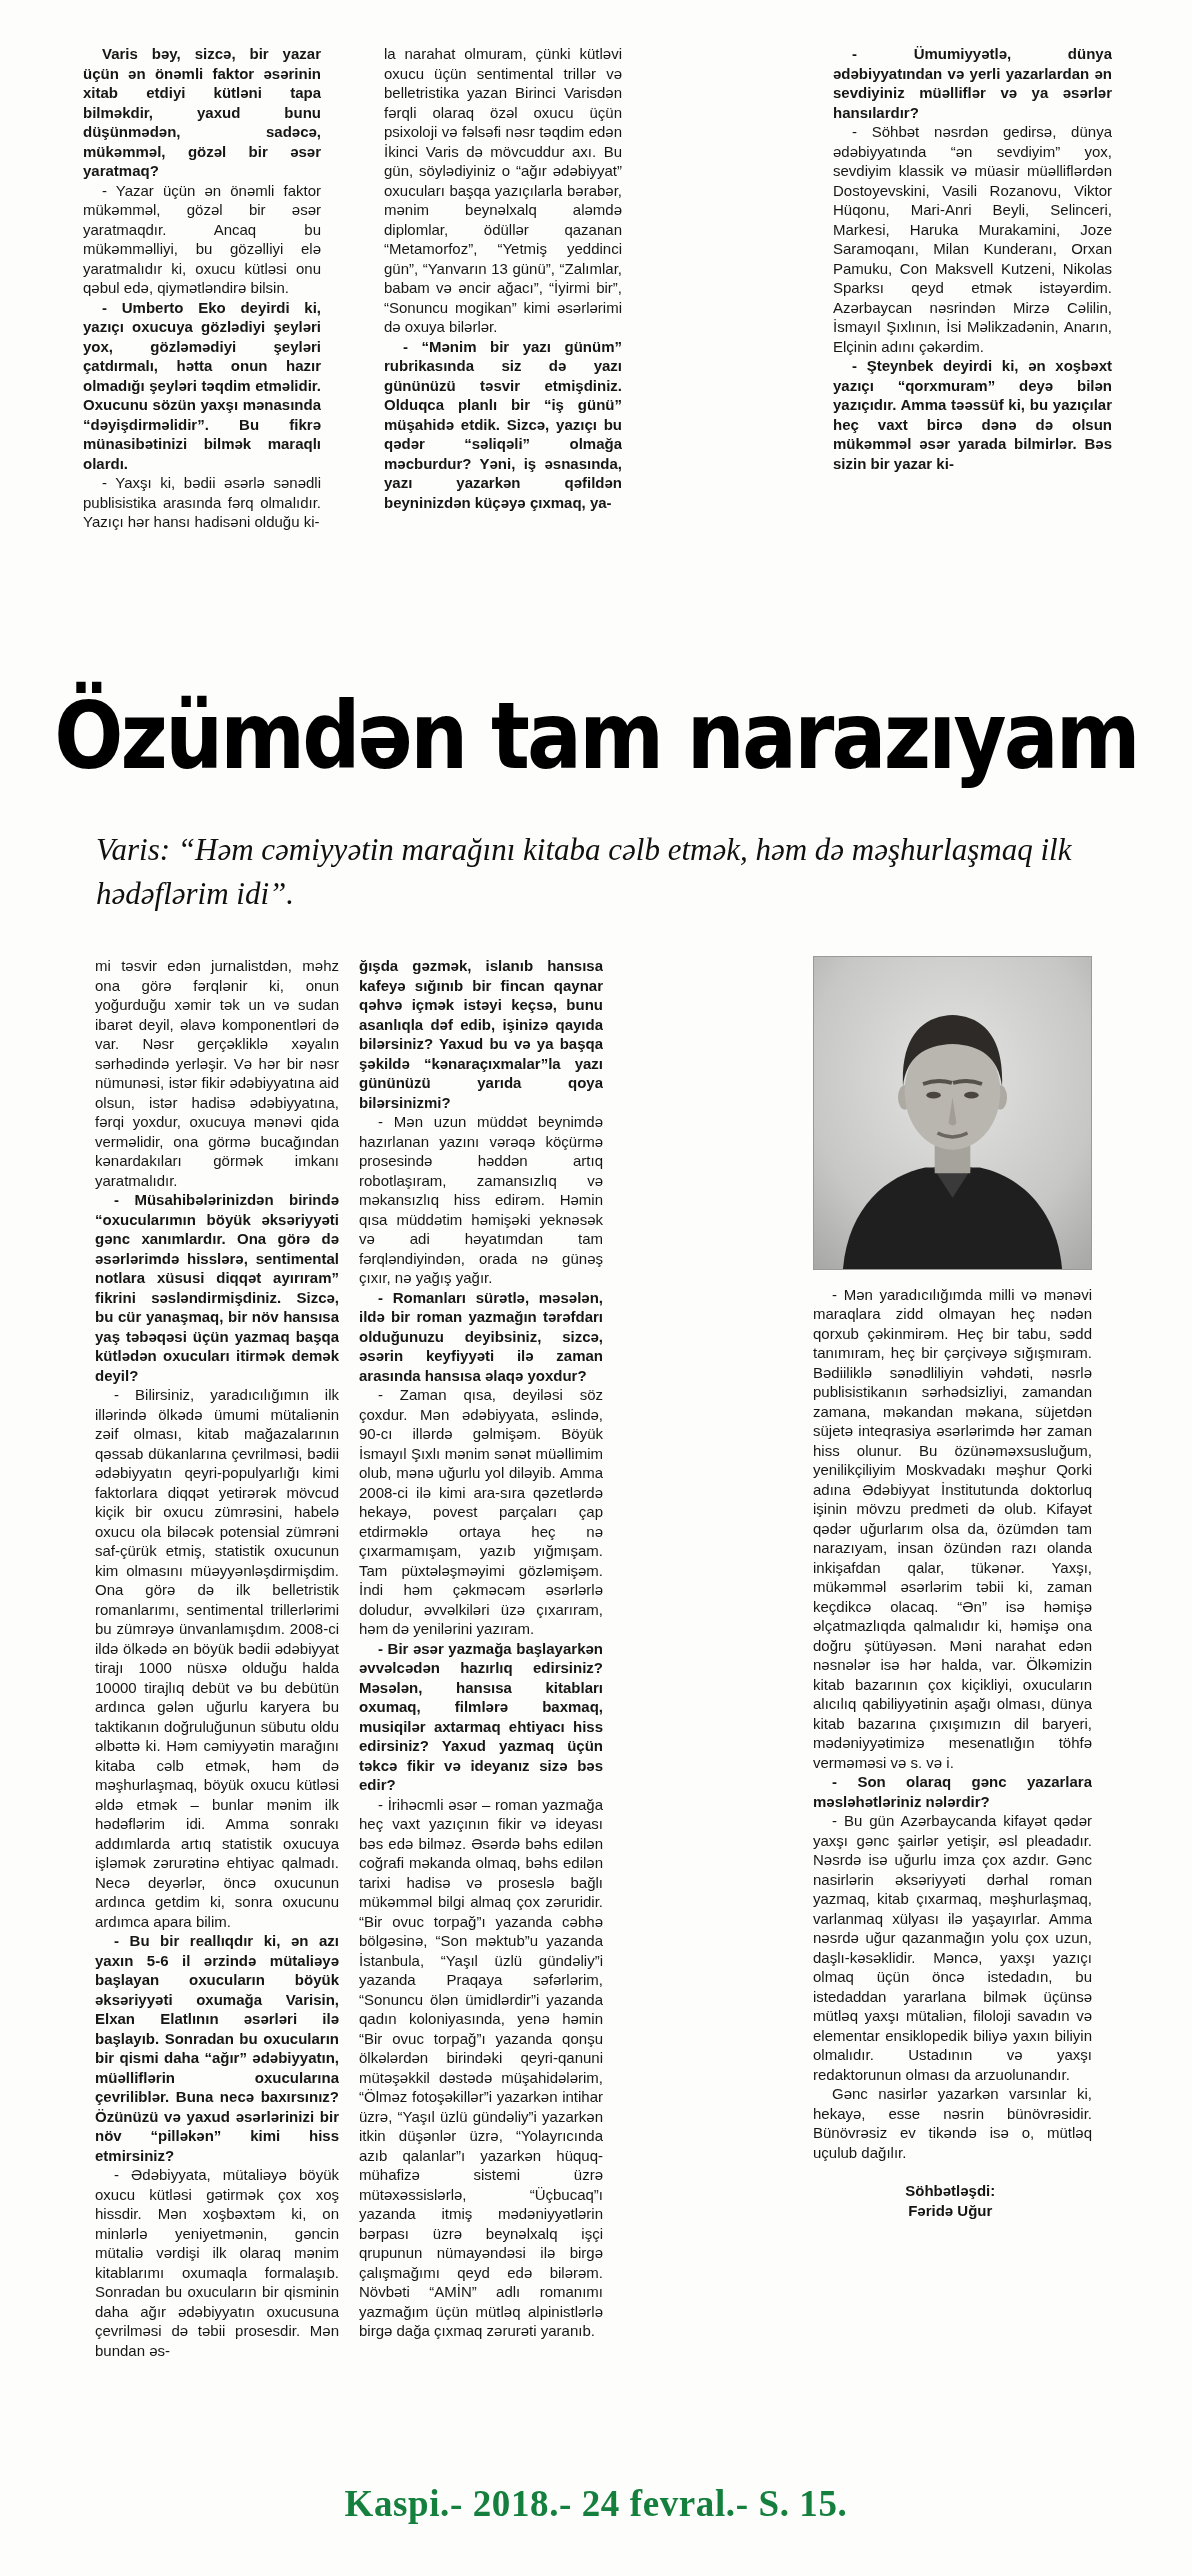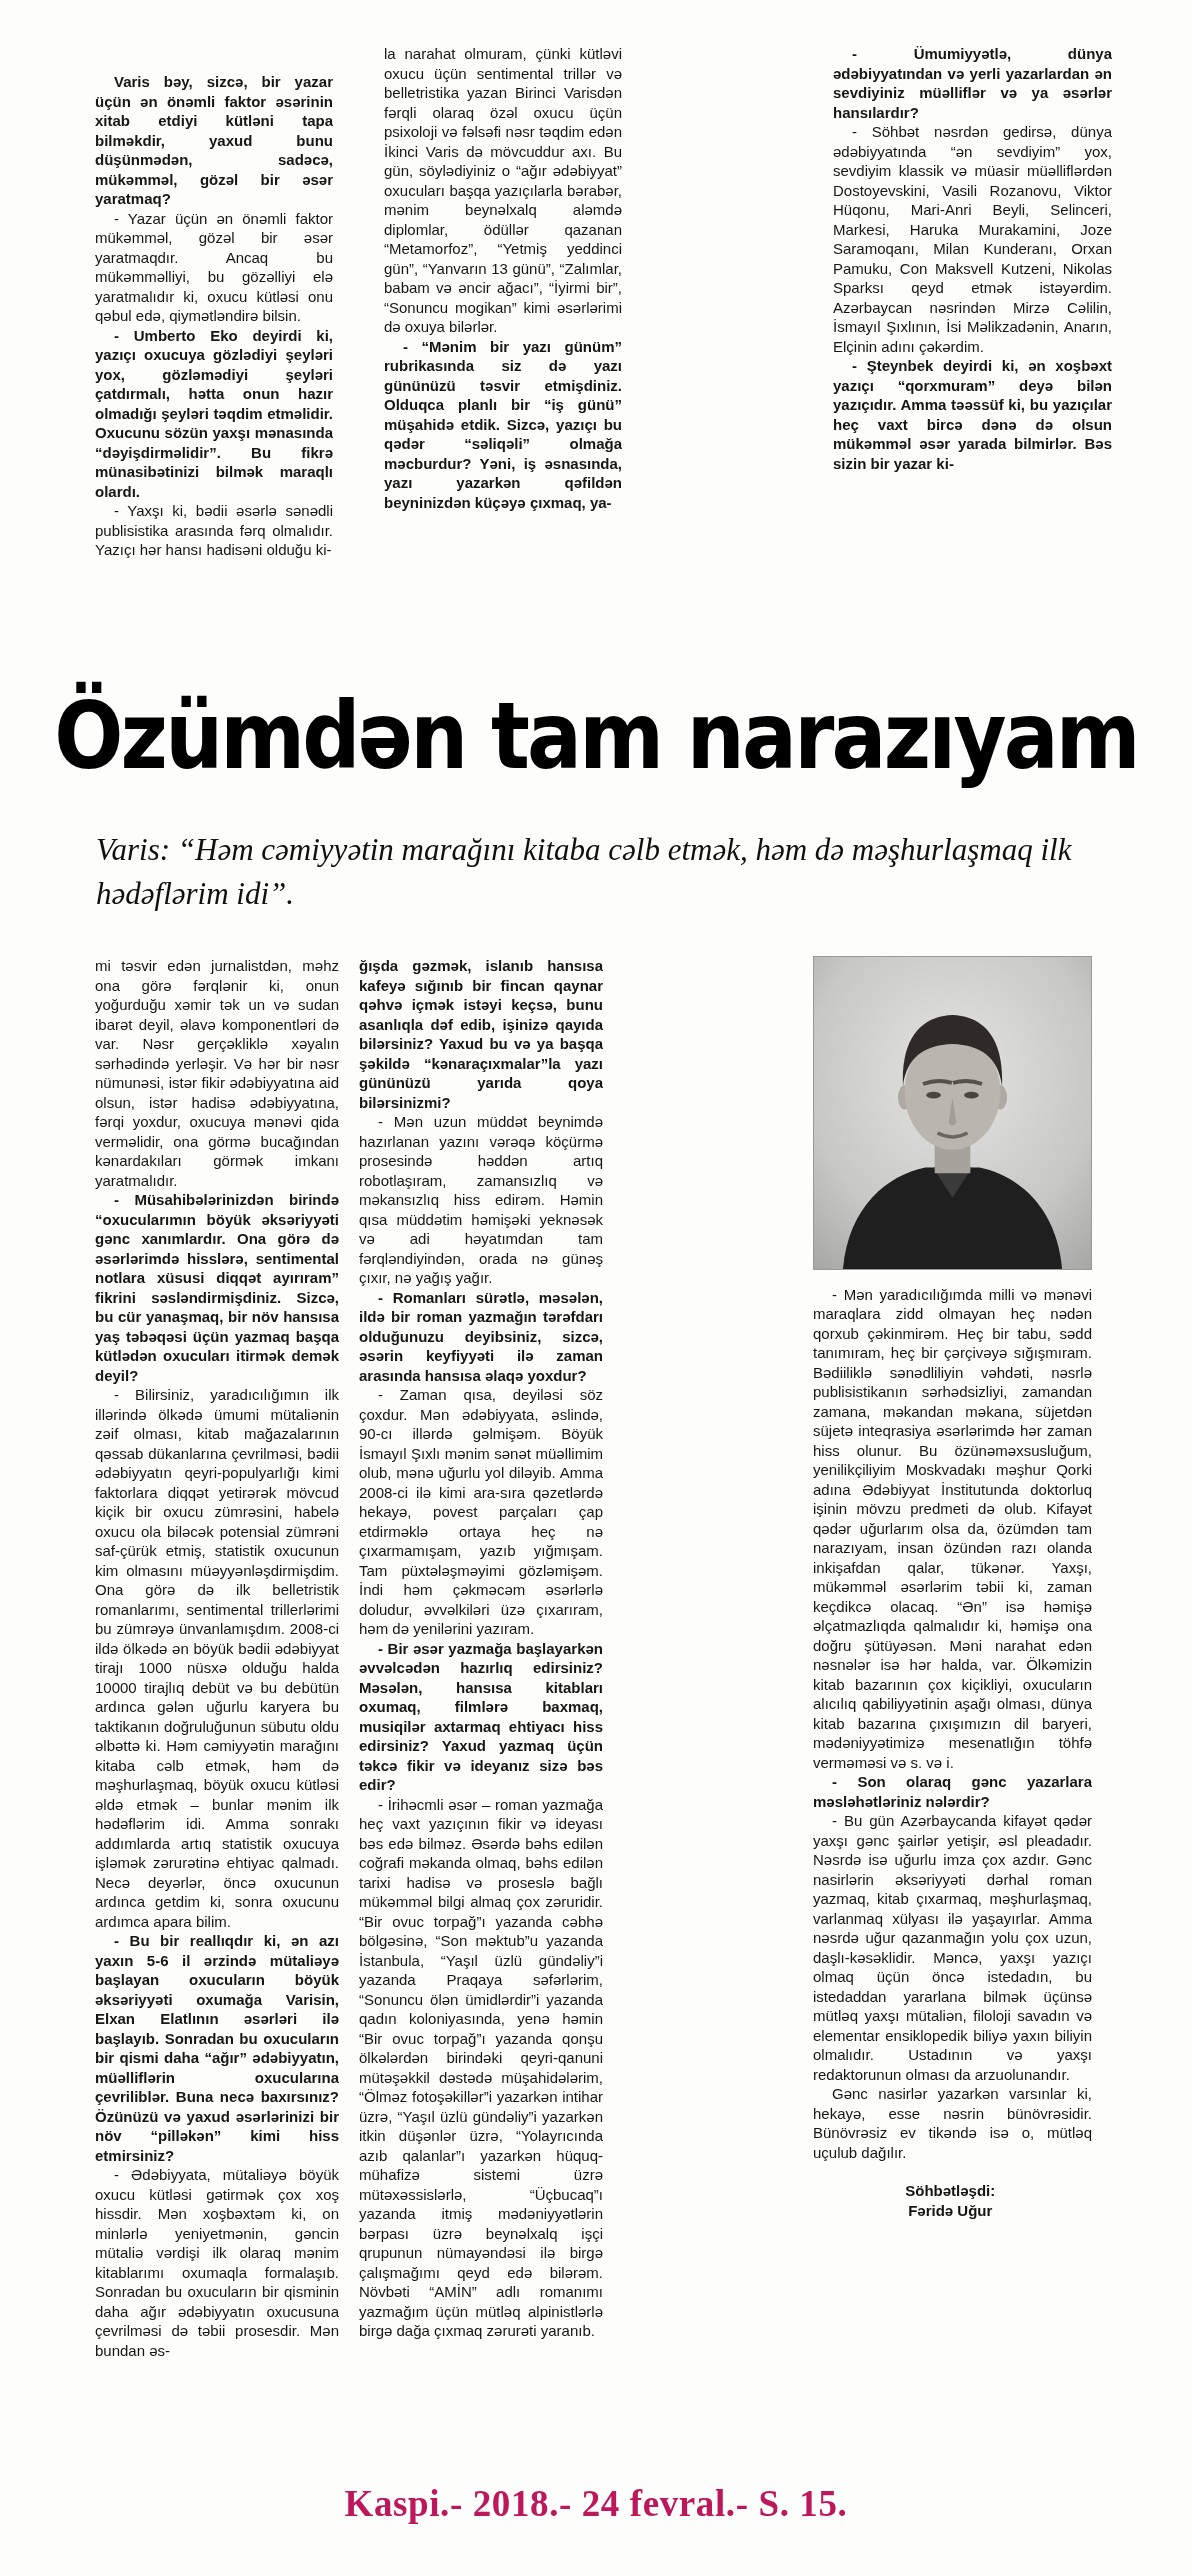--- a/index.html
+++ b/index.html
@@ -20,21 +20,21 @@
     font-size:15px;
     line-height:1.3;
     overflow:hidden;
     color:#161616;
   }
   .col p { text-indent:19px; margin:0; }
   .col p.q { font-weight:bold; }
   .col p.cont { text-indent:0; }
   .top-col  { top:44px;  height:632px; }
   .body-col { top:956px; height:1479px; }
-  #t1 { left:95px;  width:238px;margin-top:28px; }
+  #t1 { left:83px;  width:238px; }
   #t2 { left:344px;  width:238px;margin-left:40px; }
   #t3 { left:833px; width:279px; }
   #b1 { left:95px;  width:244px; }
   #b2 { left:359px;  width:244px; }
   #b3 { left:813px; width:279px; }
   
   .headline {
     position:absolute;
     top:682px; left:28px; width:1136px;
     text-align:center;
@@ -77,21 +77,21 @@
   }
   
   .citation {
     position:absolute;
     top:2482px; left:0; width:100%;
     text-align:center;
     font-family:"Liberation Serif", serif;
     font-weight:bold;
     font-size:37px;
     letter-spacing:0.6px;
-    color:#be185d;
+    color:#15803d;
   }
 </style>
 </head>
 <body>
 
 <div class="page">
 
   <div class="col top-col" id="t1">
 
   <p class="para q">Varis bəy, sizcə, bir yazar üçün ən önəmli faktor əsərinin xitab etdiyi kütləni tapa bilməkdir, yaxud bunu düşünmədən, sadəcə, mükəmməl, gözəl bir əsər yaratmaq?</p>

